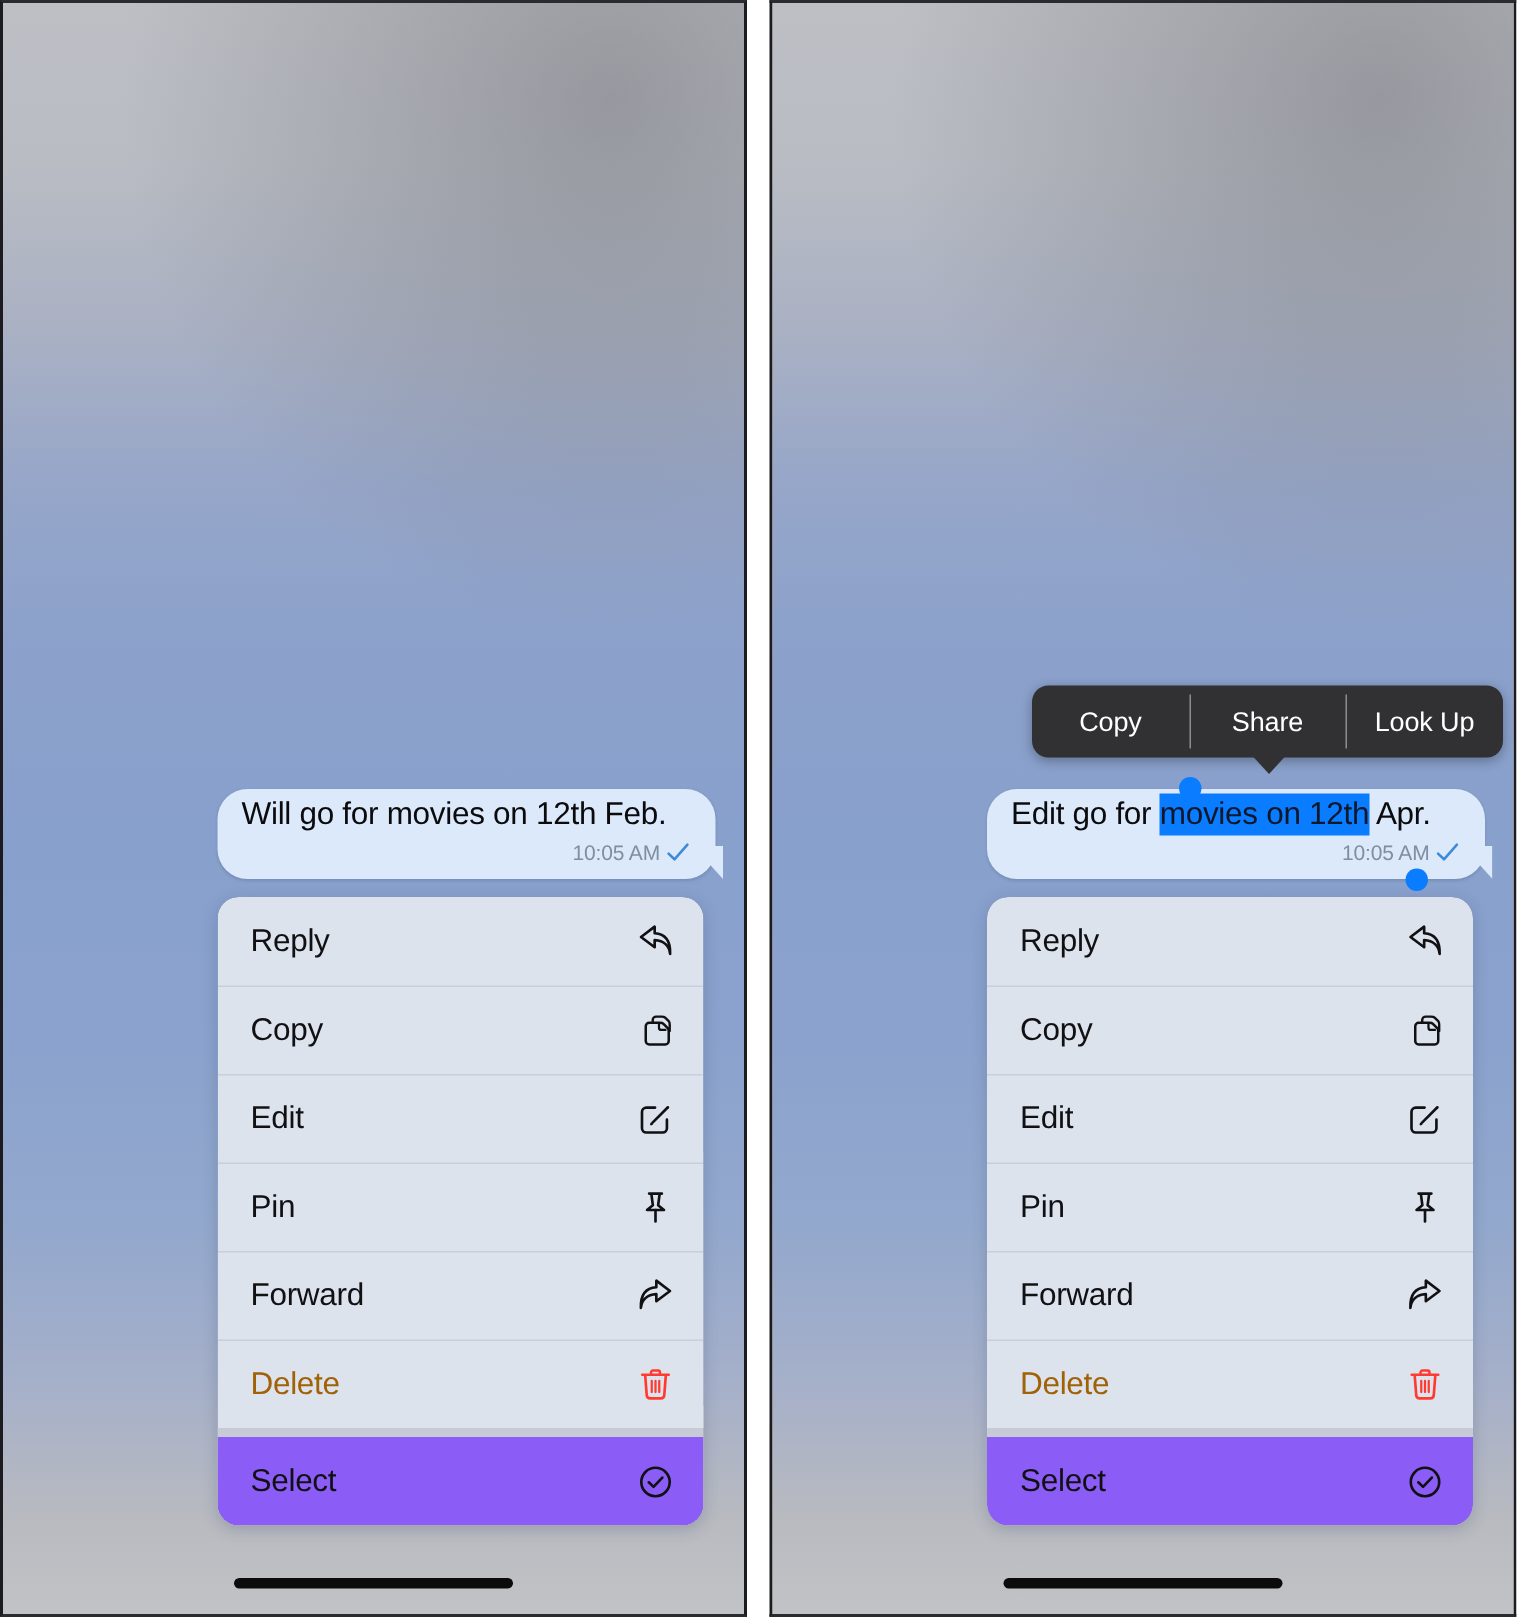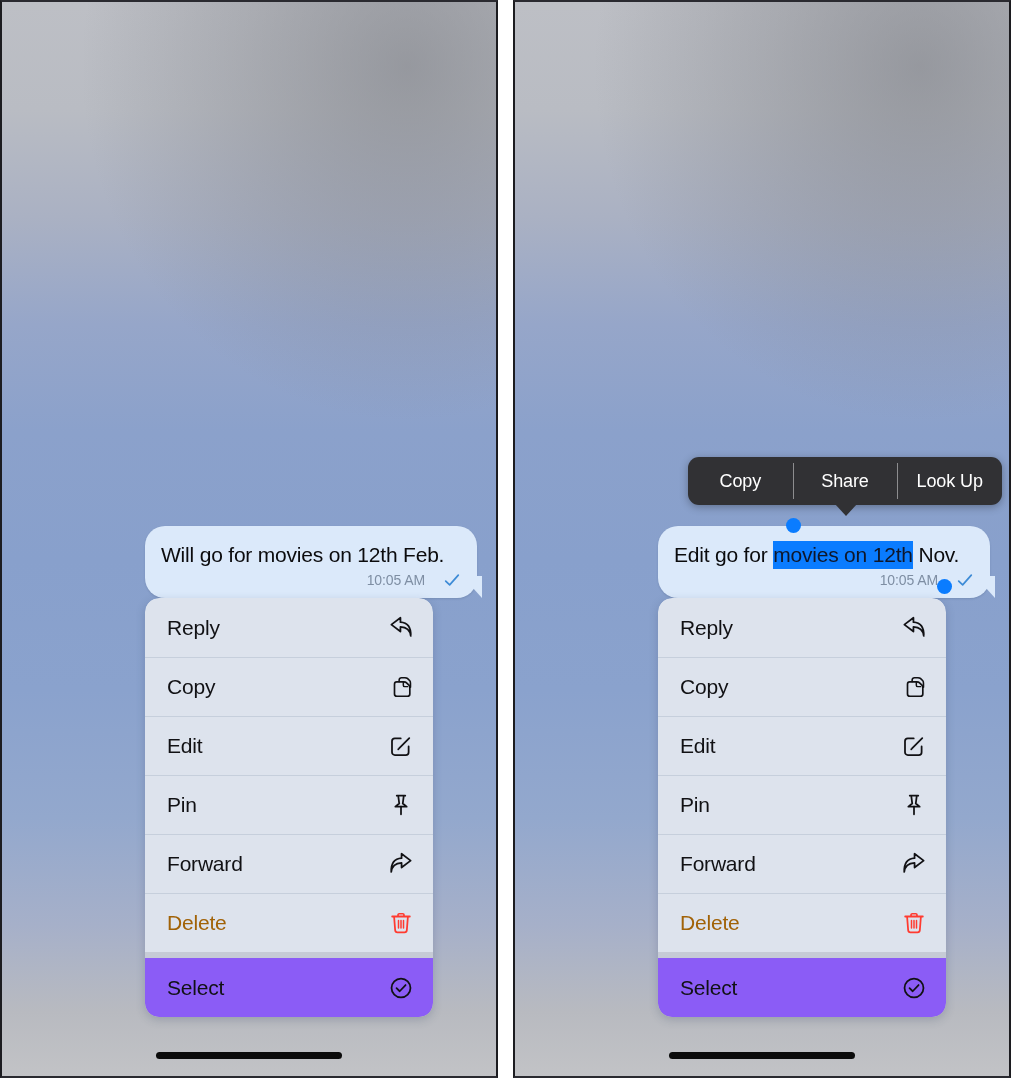--- a/index.html
+++ b/index.html
@@ -52,21 +52,21 @@
     position: absolute;
     left: 143px; width: 332px;
     top: 524px;
   }
   .phone.right .bubble-wrap { left: 143px; }
 
   .bubble {
     position: relative;
     background: #dbe9fa;
     border-radius: 20px;
-    padding: 16px 16px 8px 16px;
+    padding: 4px 16px 8px 16px;
     box-shadow: 0 1px 2px rgba(40,60,90,0.18);
   }
   .bubble-tail {
     position: absolute;
     right: -5px; bottom: 0px;
     width: 20px; height: 22px;
     background: #dbe9fa;
     border-bottom-left-radius: 16px 14px;
     clip-path: path("M0,0 L20,22 L20,0 Z");
   }
@@ -80,21 +80,21 @@
   .bubble-text .sel {
     background: #0a7cff;
     color: #0f172a;
     padding: 2px 0 3px 0;
     box-decoration-break: clone;
   }
   .bubble-meta {
     display: flex;
     align-items: center;
     justify-content: flex-end;
-    gap: 18px;
+    gap: 3px;
     margin-top: 2px;
     height: 20px;
   }
   .bubble-time {
     font-size: 14px;
     color: #7e8ea3;
     letter-spacing: -0.1px;
   }
   .check-icon { display:block; }
 
@@ -143,21 +143,21 @@
     left: 147px; bottom: -11px;
     width: 0; height: 0;
     border-left: 11px solid transparent;
     border-right: 11px solid transparent;
     border-top: 12px solid #313134;
   }
 
   
   .ctx-menu {
     position: absolute;
-    left: 143px; width: 288px;
+    left: 143px; width: 324px;
     top: 596px;
     border-radius: 14px;
     overflow: hidden;
     box-shadow: 0 3px 10px rgba(40,60,90,0.22);
     z-index: 4;
   }
   .ctx-group {
     background: #dde3ed;
     backdrop-filter: blur(10px);
   }
@@ -318,21 +318,21 @@
     <div class="sel-popup" style="left:173px; top:455px;">
       <div class="item">Copy</div>
       <div class="item">Share</div>
       <div class="item">Look Up</div>
       <div class="arrow"></div>
     </div>
 
     <div class="bubble-wrap">
       <div class="bubble">
         <div class="bubble-tail"></div>
-        <div class="bubble-text"><span>Edit go for </span><span class="sel">movies on 12th</span><span> Nov.</span></div>
+        <div class="bubble-text"><span>Edit go for </span><span class="sel">movies on 12th</span><span> Apr.</span></div>
         <div class="bubble-meta">
           <span class="bubble-time">10:05 AM</span>
           <span>
             <svg class="check-icon" width="18" height="18" viewBox="0 0 20 20">
               <path d="M3 11.2 L7.4 15.4 L17 4.6" fill="none" stroke="#3d8bd6" stroke-width="1.9" stroke-linecap="round" stroke-linejoin="round"></path>
             </svg>
           </span>
         </div>
         <div class="handle start"></div>
         <div class="handle end"></div>

